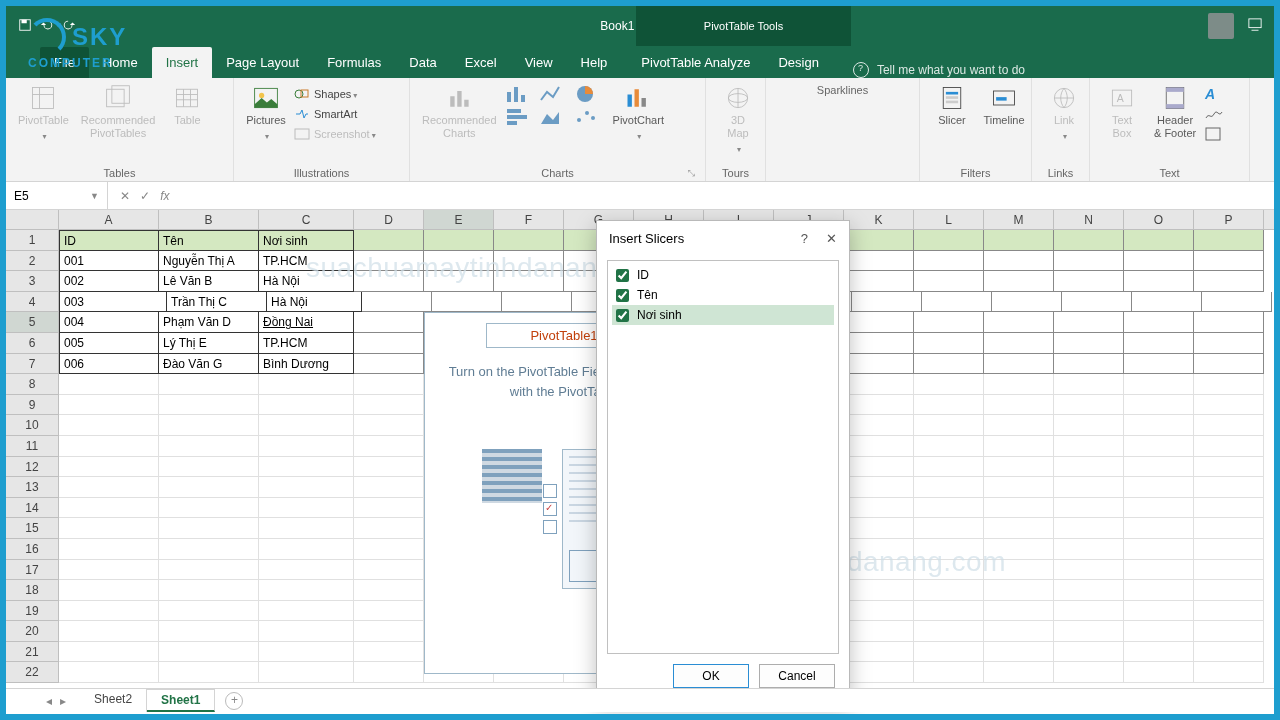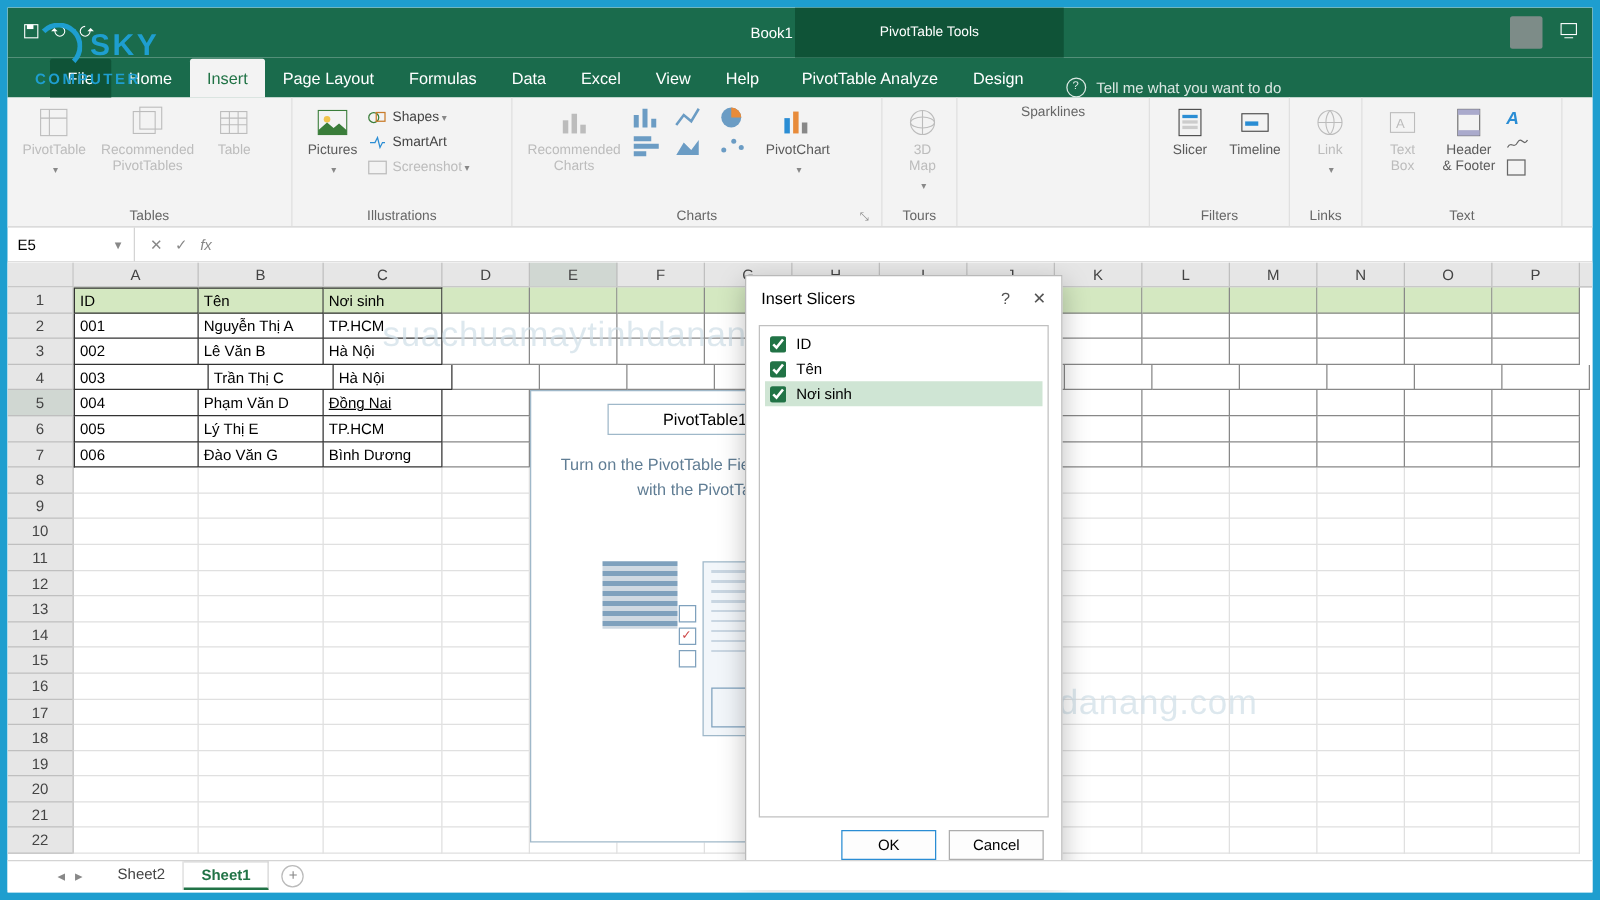--- a/index.html
+++ b/index.html
@@ -61,21 +61,21 @@
 .rowhdr.sel { background:#d0d7d2; }
 .cells { position:absolute; top:20px; left:53px; right:0; bottom:0; }
 .crow { display:flex; height:20.6px; }
 .cell { border-right:1px solid #e0e0e0; border-bottom:1px solid #e0e0e0; font-size:12px; padding:0 4px; line-height:20.6px; overflow:hidden; white-space:nowrap; }
 .tbl .cell { border-color:#888; }
 .hdr-row .cell { background:#d4e8c1; font-weight:400; }
 .selcell { position:absolute; border:2px solid #217346; background:transparent; pointer-events:none; }
 
 
 .pt-ph { position:absolute; border:1px solid #9fb8c9; background:#fff; }
-.pt-title { margin:10px auto 14px; width:156px; border:1px solid #9fb8c9; text-align:center; color:#000000; font-size:13px; padding:4px 0; }
+.pt-title { margin:10px auto 14px; width:156px; border:1px solid #9fb8c9; text-align:center; color:#c2410c; font-size:13px; padding:4px 0; }
 .pt-msg { text-align:center; color:#607d94; font-size:13px; padding:0 12px; line-height:1.5; }
 .pt-art { display:flex; justify-content:center; gap:20px; margin-top:48px; }
 .pt-art .a1 { width:60px; height:54px; background:repeating-linear-gradient(#7fa1bd,#7fa1bd 4px,#cfd9e2 4px,#cfd9e2 8px); }
 .pt-art .a2 { width:84px; height:140px; border:1px solid #9fb8c9; position:relative; background:#f2f6fa; }
 
 
 .dialog { position:absolute; width:254px; background:#fff; border:1px solid #b9b9b9; box-shadow:0 6px 20px rgba(0,0,0,.25); }
 .dlg-title { display:flex; align-items:center; justify-content:space-between; padding:10px 12px; font-size:13px; }
 .dlg-title .right { display:flex; gap:18px; color:#555; font-size:13px; }
 .dlg-body { padding:4px 10px 10px; }

